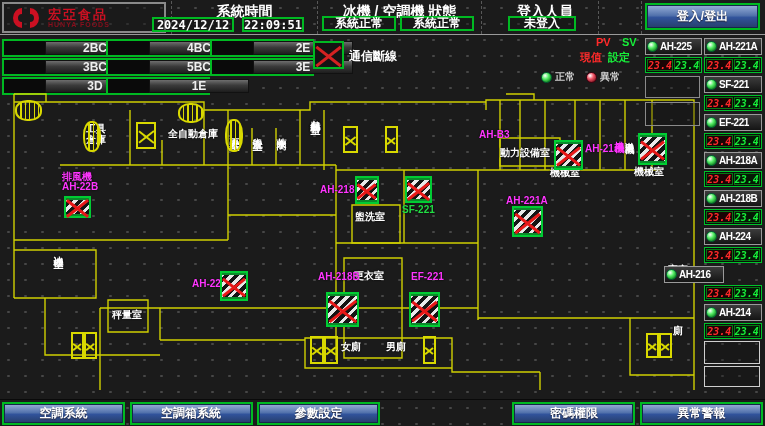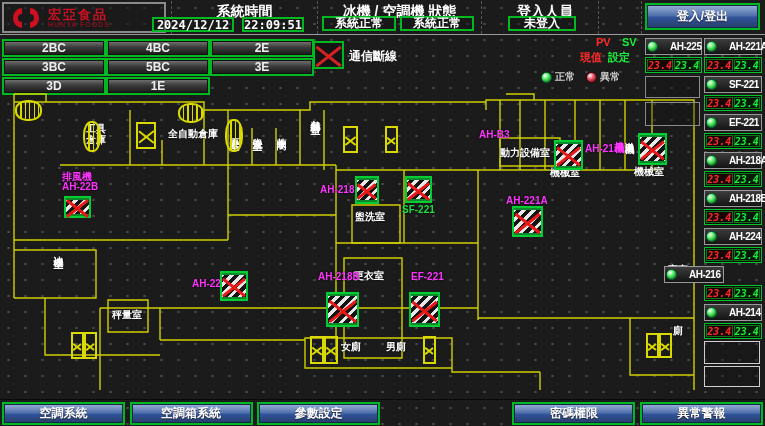--- a/index.html
+++ b/index.html
@@ -21,34 +21,34 @@
   .brand-zh{color:#cc1022;font-size:13px;font-weight:bold;letter-spacing:2px;line-height:13px;}
   .brand-en{color:#8a0f1d;font-size:7px;font-weight:bold;letter-spacing:1px;}
   .blue-frame{position:absolute;border:2px solid #00b922;background:#0a0a0a;}
   .blue-btn{width:100%;height:100%;border:1px solid #16264a;color:#fff;font-size:12px;font-weight:bold;
     background:linear-gradient(#93aad4,#5272ac 45%,#31539b 55%,#27406f);
     display:flex;align-items:center;justify-content:center;text-shadow:0 1px 1px #223;cursor:pointer;white-space:nowrap;}
   
   .fbtn-frame{position:absolute;width:104px;height:18px;border:2px solid #00b922;background:#0a0a0a;}
   .fbtn{width:100%;height:100%;border:1px solid #111;color:#efefef;font-size:12px;font-weight:bold;
     background:linear-gradient(#6e6e6e,#3a3a3a 45%,#1d1d1d);
-    display:flex;align-items:center;justify-content:center;cursor:pointer;}
+    display:flex;align-items:center;justify-content:center;cursor:pointer;margin-left:41px;}
   
   #commx{position:absolute;left:313px;top:41px;width:31px;height:28px;border:2px solid #00b922;background:#141414;}
   .xbar{position:absolute;left:-8%;top:50%;width:116%;height:3px;background:#d42222;}
   .xr{transform:rotate(38deg);} .xl{transform:rotate(-38deg);}
   #comm-label{position:absolute;left:349px;top:48px;color:#fff;font-size:12px;font-weight:bold;}
   
   .cap{position:absolute;font-size:11px;font-weight:bold;}
   .lamp{width:11px;height:11px;border-radius:50%;flex:0 0 11px;
     background:radial-gradient(circle at 35% 30%,#fff,#55ee66 40%,#0a7718 85%);border:1px solid #063;}
   .lamp.red{background:radial-gradient(circle at 35% 30%,#fff,#ee5566 40%,#77101a 85%);border-color:#401;}
   .legend-item{position:absolute;display:flex;align-items:center;gap:3px;color:#cfcfcf;font-size:10px;font-weight:bold;}
   .unit-name{position:absolute;height:17px;border:1px solid #9a9a9a;background:linear-gradient(#3c3c3c,#141414);
-    display:flex;align-items:center;gap:12px;padding:0 1px;cursor:pointer;}
+    display:flex;align-items:center;gap:2px;padding:0 1px;cursor:pointer;}
   .unit-name span{color:#fff;font-size:10px;font-weight:bold;letter-spacing:-0.5px;white-space:nowrap;}
   .unit-vals{position:absolute;height:16px;border:1px solid #00c22a;display:flex;gap:1px;padding:1px;background:#0b0b0b;}
   .seg{flex:1;display:flex;align-items:center;justify-content:center;border:1px solid #067714;
     font-family:"DejaVu Sans Mono",monospace;font-size:10px;font-weight:bold;font-style:italic;}
   .seg.pv{color:#ff2a2a;background:#190404;} .seg.sv{color:#17ef3a;background:#041904;}
   .emptybox{position:absolute;border:1px solid #8a8a8a;background:rgba(20,20,20,.3);}
   .emptybox.w{border-color:#cfcfcf;}
   
   #walls{position:absolute;left:0;top:0;pointer-events:none;}
   .room{position:absolute;color:#fff;font-size:10px;font-weight:bold;line-height:11px;white-space:pre-line;text-shadow:0 0 2px #000;}

